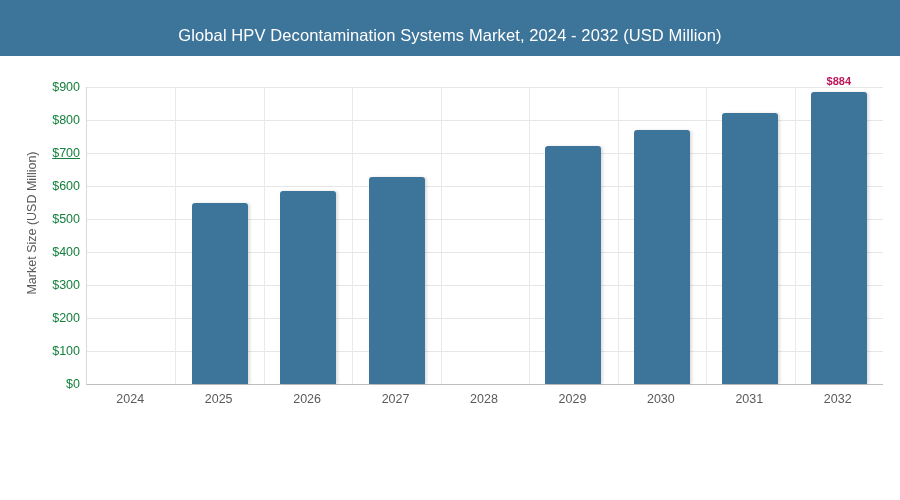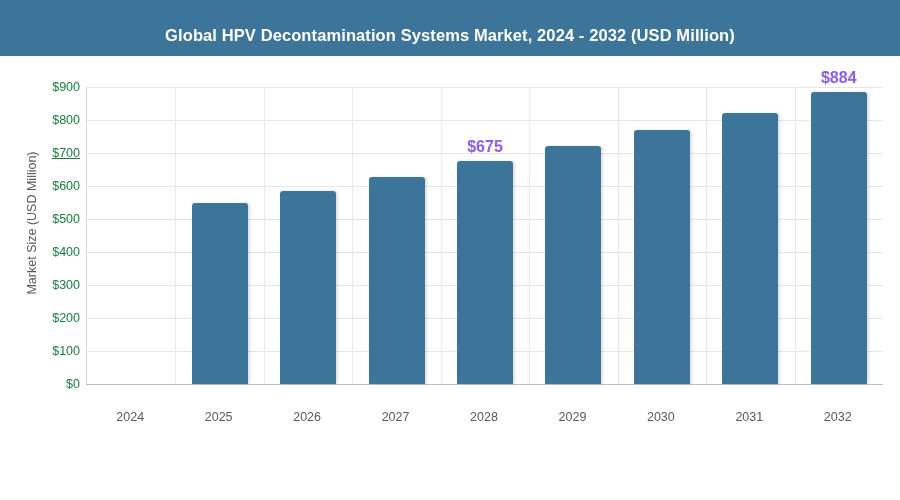--- a/index.html
+++ b/index.html
@@ -30,21 +30,21 @@
     width: 900px;
     height: 56px;
     background: #3d7499;
     display: flex;
     align-items: center;
     justify-content: center;
   }
   #chart-title {
     color: #ffffff;
     font-size: 16.5px;
-    font-weight: bold;
+    font-weight: normal;
     letter-spacing: 0.1px;
     text-align: center;
     white-space: nowrap;
     margin-top: 14px;
   }
 
   
   #plot-region {
     position: absolute;
     left: 0;
@@ -131,43 +131,42 @@
     transform: translateX(-50%);
     width: 56px;
     background: #3d7499;
     border-radius: 3px 3px 0 0;
     box-shadow: 2px 0 3px rgba(0,0,0,0.13);
   }
   .bar-value-label {
     position: absolute;
     left: 50%;
     transform: translateX(-50%);
-    font-size: 16px;
+    font-size: 11px;
     font-weight: bold;
-    color: #8b5cf6;
+    color: #be185d;
     white-space: nowrap;
   }
 
   
   #x-tick-labels {
     position: absolute;
     left: 86px;
     top: 336px;
     width: 796px;
     height: 24px;
   }
   .x-tick-label {
     position: absolute;
     top: 0;
     text-align: center;
     font-size: 12.5px;
     color: #5a5a5a;
     transform: translateX(-50%);
     white-space: nowrap;
-    margin-top: 18px;
   }
 
   
   #cagr-badge {
     position: absolute;
     left: 50%;
     top: 450px;
     transform: translateX(-50%);
     background: #3d7499;
     color: #ffffff;
@@ -239,24 +238,20 @@
       <div id="bars-layer">
           <div class="bar-slot" style="left: 88.4444px; width: 88.4444px;">
             <div class="bar" style="height: 180.84px; background: rgb(61, 116, 153);"></div>
           </div>
           <div class="bar-slot" style="left: 176.889px; width: 88.4444px;">
             <div class="bar" style="height: 193.05px; background: rgb(61, 116, 153);"></div>
           </div>
           <div class="bar-slot" style="left: 265.333px; width: 88.4444px;">
             <div class="bar" style="height: 207.24px; background: rgb(61, 116, 153);"></div>
           </div>
-          <div class="bar-slot" style="left: 353.778px; width: 88.4444px;">
-            <div class="bar" style="height: 222.75px; background: rgb(61, 116, 153);"></div>
-            <div class="bar-value-label" style="bottom: 227.75px;">$675</div>
-          </div>
           <div class="bar-slot" style="left: 442.222px; width: 88.4444px;">
             <div class="bar" style="height: 237.6px; background: rgb(61, 116, 153);"></div>
           </div>
           <div class="bar-slot" style="left: 530.667px; width: 88.4444px;">
             <div class="bar" style="height: 254.1px; background: rgb(61, 116, 153);"></div>
           </div>
           <div class="bar-slot" style="left: 619.111px; width: 88.4444px;">
             <div class="bar" style="height: 271.26px; background: rgb(61, 116, 153);"></div>
           </div>
           <div class="bar-slot" style="left: 707.556px; width: 88.4444px;">

